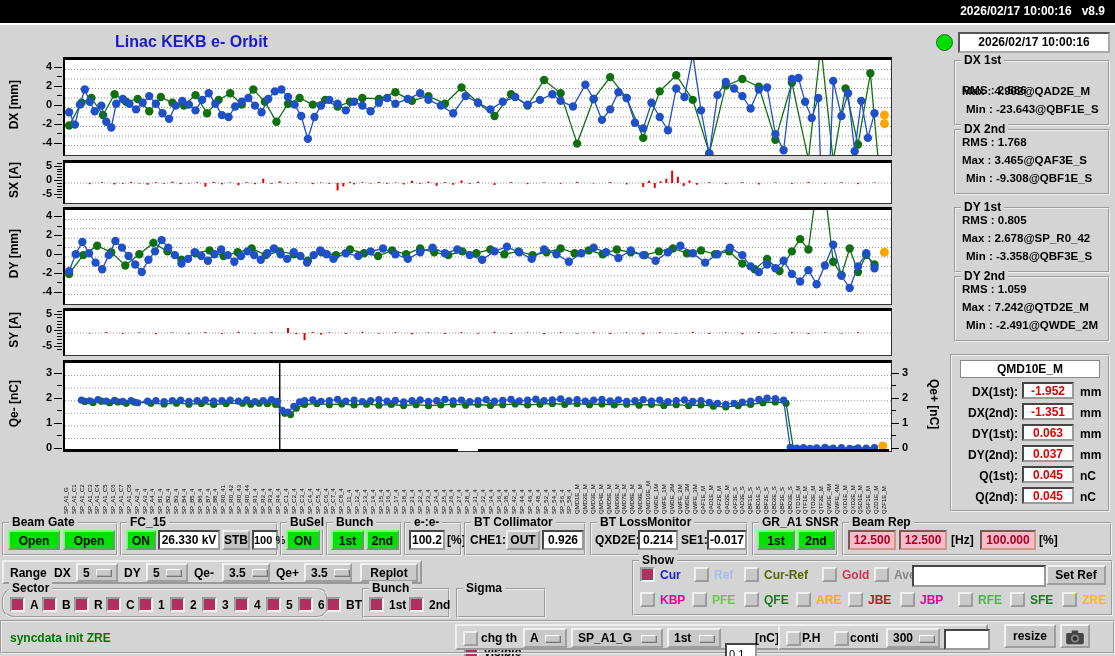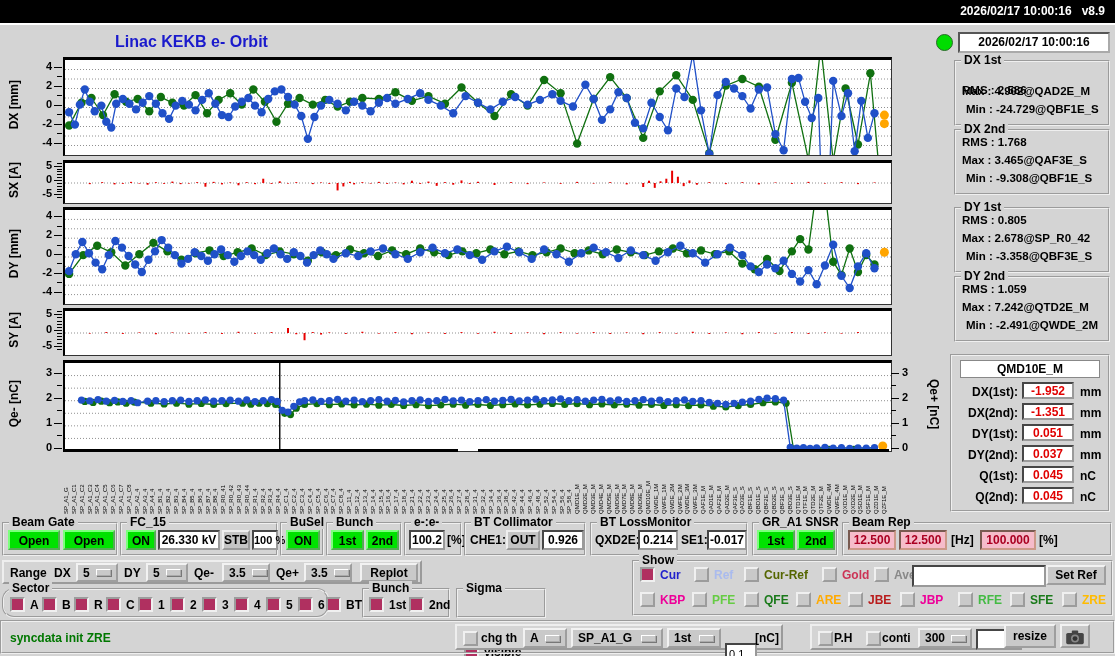--- a/index.html
+++ b/index.html
@@ -950,21 +950,21 @@
       <span class="xlab" style="left: 857.467px;">QSD1E_M</span>
       <span class="xlab" style="left: 865.333px;">QSF1E_M</span>
       <span class="xlab" style="left: 873.2px;">QZD1E_M</span>
       <span class="xlab" style="left: 881.067px;">QZF1E_M</span>
     </div>
 
   <div class="gb" style="left:954px;top:60px;width:156px;height:66px;">
     <span class="lg">DX 1st</span>
     <div class="statline" style="left:6px;top:22px;text-align:right;"><span>RMS :</span> <span>2.586</span></div>
     <div class="statline" style="left:6px;top:23px;"><span>Max :</span> <span>4.902@QAD2E_M</span></div>
-    <div class="statline" style="left:10px;top:41px;"><span>Min :</span> <span>-24.729@QBF1E_S</span></div>
+    <div class="statline" style="left:10px;top:41px;"><span>Min :</span> <span>-23.643@QBF1E_S</span></div>
   </div>
   <div class="gb" style="left:954px;top:129px;width:156px;height:66px;">
     <span class="lg">DX 2nd</span>
     <div class="statline" style="left:6px;top:5px;"><span>RMS :</span> <span>1.768</span></div>
     <div class="statline" style="left:6px;top:23px;"><span>Max :</span> <span>3.465@QAF3E_S</span></div>
     <div class="statline" style="left:10px;top:41px;"><span>Min :</span> <span>-9.308@QBF1E_S</span></div>
   </div>
   <div class="gb" style="left:954px;top:207px;width:156px;height:66px;">
     <span class="lg">DY 1st</span>
     <div class="statline" style="left:6px;top:5px;"><span>RMS :</span> <span>0.805</span></div>
@@ -981,21 +981,21 @@
   <div class="gb" style="left:950px;top:354px;width:160px;height:158px;">
     <div class="montitle">QMD10E_M</div>
     <div id="monitor-rows">
         <div class="statline" style="left: 2px; top: 29px; width: 64px; text-align: right; font-size: 12px;">DX(1st):</div>
         <div class="wfield redval" style="left: 70px; top: 26px; width: 52px; height: 17px; line-height: 14px;">-1.952</div>
         <div class="statline" style="left: 128px; top: 29px; font-size: 12px;">mm</div>
         <div class="statline" style="left: 2px; top: 50px; width: 64px; text-align: right; font-size: 12px;">DX(2nd):</div>
         <div class="wfield redval" style="left: 70px; top: 47px; width: 52px; height: 17px; line-height: 14px;">-1.351</div>
         <div class="statline" style="left: 128px; top: 50px; font-size: 12px;">mm</div>
         <div class="statline" style="left: 2px; top: 71px; width: 64px; text-align: right; font-size: 12px;">DY(1st):</div>
-        <div class="wfield redval" style="left: 70px; top: 68px; width: 52px; height: 17px; line-height: 14px;">0.051</div>
+        <div class="wfield redval" style="left: 70px; top: 68px; width: 52px; height: 17px; line-height: 14px;">0.063</div>
         <div class="statline" style="left: 128px; top: 71px; font-size: 12px;">mm</div>
         <div class="statline" style="left: 2px; top: 92px; width: 64px; text-align: right; font-size: 12px;">DY(2nd):</div>
         <div class="wfield redval" style="left: 70px; top: 89px; width: 52px; height: 17px; line-height: 14px;">0.037</div>
         <div class="statline" style="left: 128px; top: 92px; font-size: 12px;">mm</div>
         <div class="statline" style="left: 2px; top: 113px; width: 64px; text-align: right; font-size: 12px;">Q(1st):</div>
         <div class="wfield redval" style="left: 70px; top: 110px; width: 52px; height: 17px; line-height: 14px;">0.045</div>
         <div class="statline" style="left: 128px; top: 113px; font-size: 12px;">nC</div>
         <div class="statline" style="left: 2px; top: 134px; width: 64px; text-align: right; font-size: 12px;">Q(2nd):</div>
         <div class="wfield redval" style="left: 70px; top: 131px; width: 52px; height: 17px; line-height: 14px;">0.045</div>
         <div class="statline" style="left: 128px; top: 134px; font-size: 12px;">nC</div>
@@ -1231,21 +1231,21 @@
           <span>SP_A1_G</span>
           <span class="dash"></span>
         </div>
       <div class="opt" style="left:210px;top:2px;width:54px;height:20px;">
           <span>1st</span>
           <span class="dash"></span>
         </div>
       <input style="position: absolute; left: 268px; top: 17px; width: 24px; height: 15px; border: 2px inset rgb(153, 153, 153); font-size: 11px;" value="0.1">
       <div class="slab" style="left:298px;top:5px;">[nC]</div>
     </div>
-    <div class="panel" style="left:808px;top:2px;width:210px;height:26px;">
+    <div class="panel" style="left:776px;top:2px;width:210px;height:26px;">
       <span class="cb" style="position:absolute;left:6px;top:5px;"></span>
       <div class="slab" style="left:22px;top:5px;">P.H</div>
       <span class="cb" style="position:absolute;left:54px;top:5px;"></span>
       <div class="slab" style="left:70px;top:5px;">conti</div>
       <div class="opt" style="left:106px;top:2px;width:54px;height:20px;">
           <span>300</span>
           <span class="dash"></span>
         </div>
       <input style="position: absolute; left: 164px; top: 3px; width: 38px; height: 15px; border: 2px inset rgb(153, 153, 153); font-size: 11px;" value="">
     </div>

